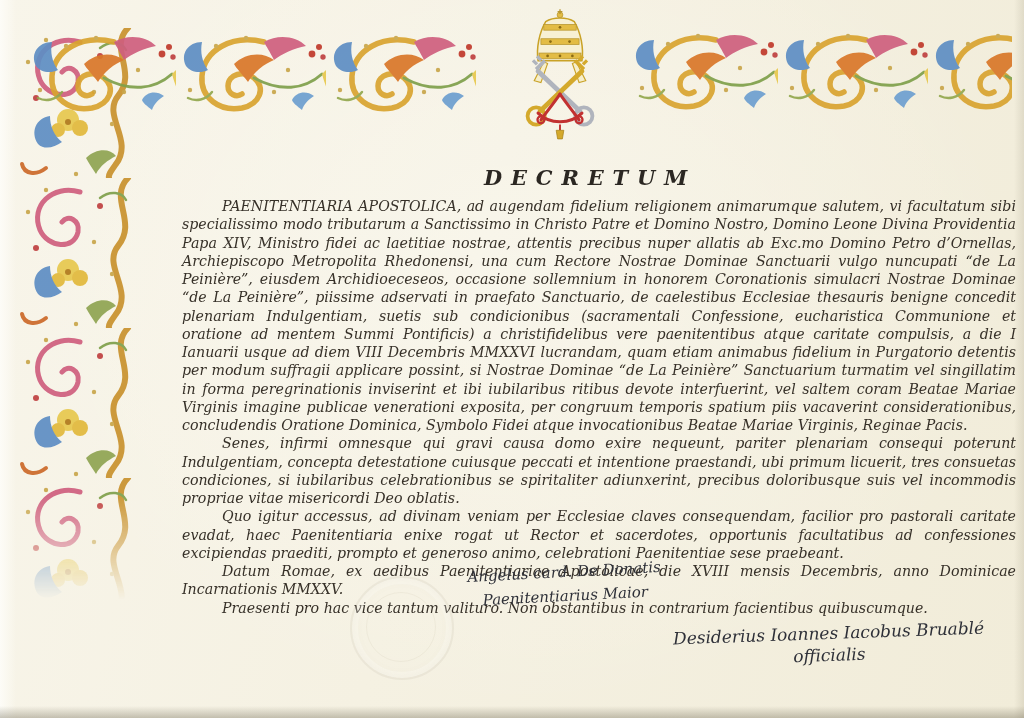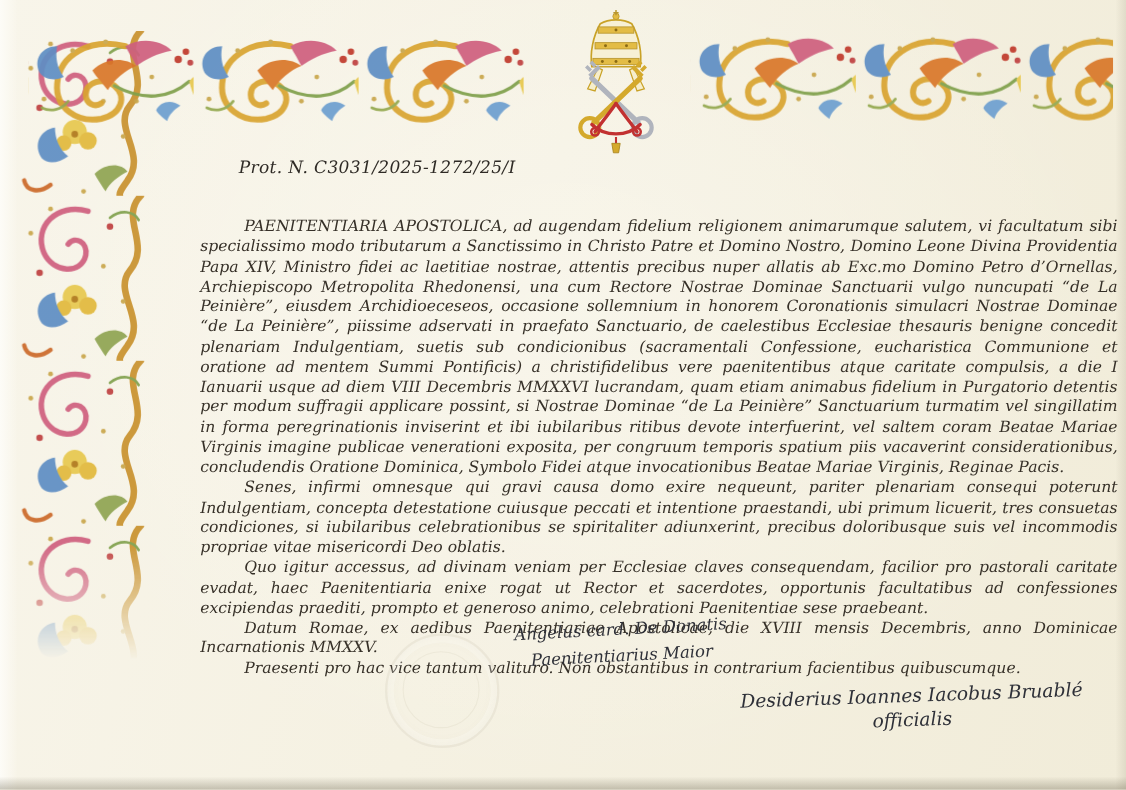--- a/index.html
+++ b/index.html
@@ -148,22 +148,22 @@
       <path d="M65,90 C72,100 80,110 85,117"></path>
       <path d="M42,110 C54,122 76,122 88,110"></path>
       <circle cx="45" cy="117" r="3.6" stroke-width="2.4"></circle>
       <circle cx="85" cy="117" r="3.6" stroke-width="2.4"></circle>
     </g>
 
     <path d="M65,122 V128" stroke="#c23131" stroke-width="2"></path>
     <path d="M61,128 h8 l-1.5,9 h-5 Z" fill="#d4a92c" stroke="#a8831c" stroke-width="0.8"></path>
   </svg>
 
-  <div class="prot">Prot. N. C3031/2025-1272/25/I</div>
 
+  <h1 class="title">DECRETUM</h1>
 
   <div class="bodytext">
     <p>PAENITENTIARIA APOSTOLICA, ad augendam fidelium religionem animarumque salutem, vi facultatum sibi specialissimo modo tributarum a Sanctissimo in Christo Patre et Domino Nostro, Domino Leone Divina Providentia Papa XIV, Ministro fidei ac laetitiae nostrae, attentis precibus nuper allatis ab Exc.mo Domino Petro d’Ornellas, Archiepiscopo Metropolita Rhedonensi, una cum Rectore Nostrae Dominae Sanctuarii vulgo nuncupati “de La Peinière”, eiusdem Archidioeceseos, occasione sollemnium in honorem Coronationis simulacri Nostrae Dominae “de La Peinière”, piissime adservati in praefato Sanctuario, de caelestibus Ecclesiae thesauris benigne concedit plenariam Indulgentiam, suetis sub condicionibus (sacramentali Confessione, eucharistica Communione et oratione ad mentem Summi Pontificis) a christifidelibus vere paenitentibus atque caritate compulsis, a die I Ianuarii usque ad diem VIII Decembris MMXXVI lucrandam, quam etiam animabus fidelium in Purgatorio detentis per modum suffragii applicare possint, si Nostrae Dominae “de La Peinière” Sanctuarium turmatim vel singillatim in forma peregrinationis inviserint et ibi iubilaribus ritibus devote interfuerint, vel saltem coram Beatae Mariae Virginis imagine publicae venerationi exposita, per congruum temporis spatium piis vacaverint considerationibus, concludendis Oratione Dominica, Symbolo Fidei atque invocationibus Beatae Mariae Virginis, Reginae Pacis.</p>
     <p>Senes, infirmi omnesque qui gravi causa domo exire nequeunt, pariter plenariam consequi poterunt Indulgentiam, concepta detestatione cuiusque peccati et intentione praestandi, ubi primum licuerit, tres consuetas condiciones, si iubilaribus celebrationibus se spiritaliter adiunxerint, precibus doloribusque suis vel incommodis propriae vitae misericordi Deo oblatis.</p>
     <p>Quo igitur accessus, ad divinam veniam per Ecclesiae claves consequendam, facilior pro pastorali caritate evadat, haec Paenitentiaria enixe rogat ut Rector et sacerdotes, opportunis facultatibus ad confessiones excipiendas praediti, prompto et generoso animo, celebrationi Paenitentiae sese praebeant.</p>
     <p>Datum Romae, ex aedibus Paenitentiariae Apostolicae, die XVIII mensis Decembris, anno Dominicae Incarnationis MMXXV.</p>
     <p>Praesenti pro hac vice tantum valituro. Non obstantibus in contrarium facientibus quibuscumque.</p>
   </div>
 
   <div class="seal">

